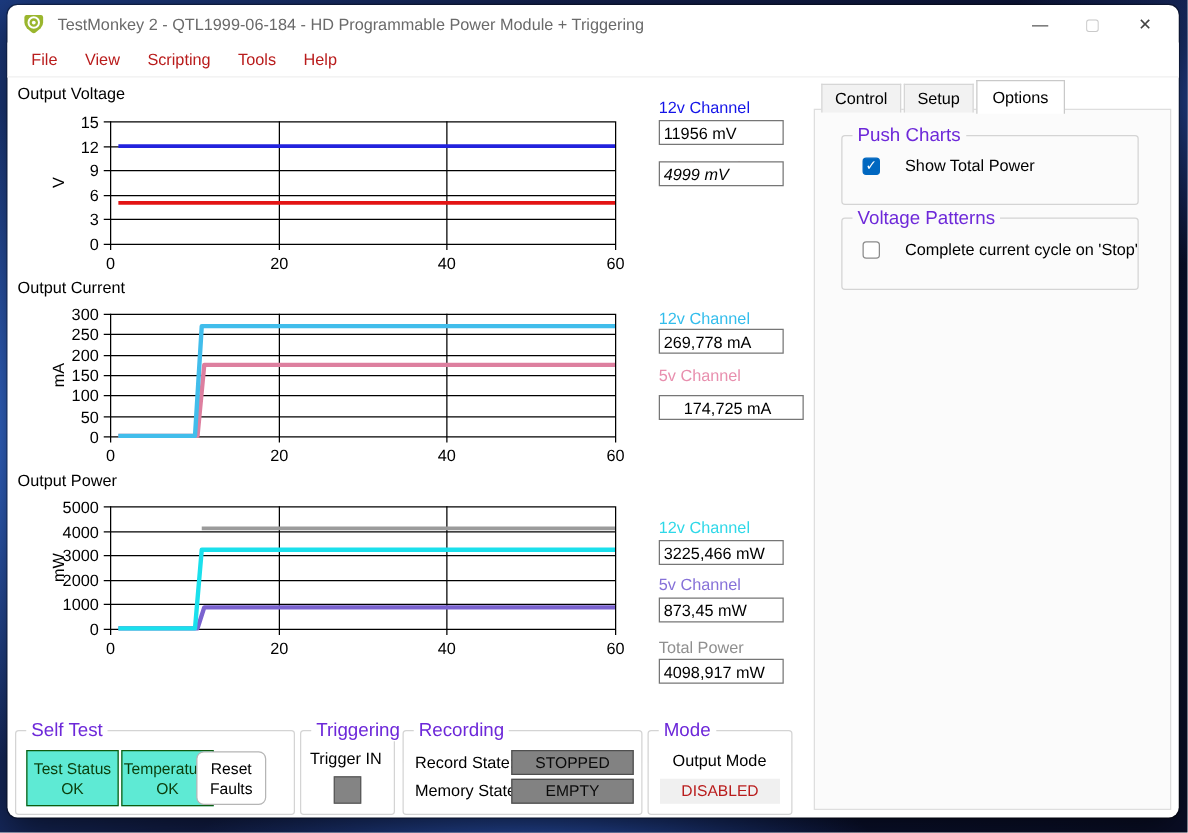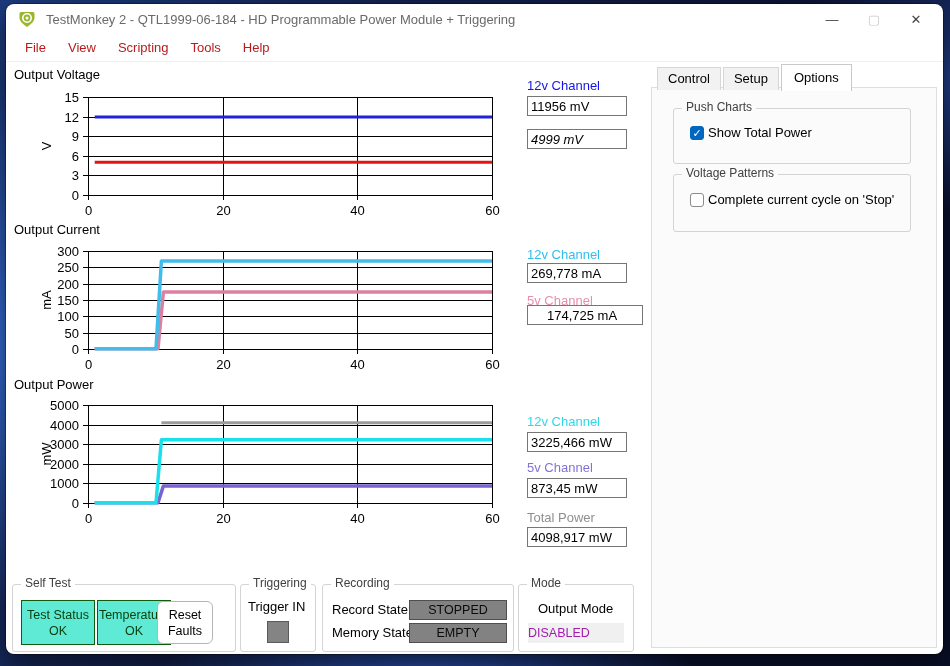--- a/index.html
+++ b/index.html
@@ -33,50 +33,50 @@
   .chart-title{position:absolute;font-size:13px;color:#000;}
   .chart{position:absolute;width:475px;height:132px;}
   .chart svg{font-family:inherit;}
   
   .ro-label{position:absolute;left:521px;width:110px;font-size:13px;white-space:nowrap;}
   .ro-box{position:absolute;left:521px;width:92px;height:18px;border:1px solid #767676;
           background:#fff;font-family:inherit;font-size:13px;color:#000;padding:0 3px;border-radius:0;}
   
   .group{position:absolute;border:1px solid #d4d4d4;border-radius:3px;background:#fff;}
   .group .legend{position:absolute;top:-9px;left:8px;background:#fff;padding:0 4px;
-                 font-size:12px;color:#404040;white-space:nowrap;}
+                 font-size:15px;color:#6d28d9;white-space:nowrap;}
   .btn-green{position:absolute;background:#5eead4;border:1px solid #0f5c0f;color:#0b3d0b;
              font-size:12.5px;text-align:center;display:flex;flex-direction:column;
              justify-content:center;line-height:16px;}
   .btn-reset{position:absolute;background:#fff;border:1px solid #b5b5b5;border-radius:6px;
              color:#000;font-size:12.5px;text-align:center;display:flex;flex-direction:column;
              justify-content:center;line-height:16px;}
   .plain-label{position:absolute;font-size:13px;color:#000;white-space:nowrap;}
   .trig-ind{position:absolute;width:20px;height:20px;background:#848484;border:1px solid #5a5a5a;}
   .badge{position:absolute;background:#828282;border:1px solid #4f4f4f;color:#0a0a0a;
          font-size:12.5px;text-align:center;line-height:18px;}
-  .mode-value{position:absolute;background:#f0f0f0;color:#a21caf;font-size:12.5px;
-              line-height:20px;}
+  .mode-value{position:absolute;background:#f0f0f0;color:#b91c1c;font-size:12.5px;
+              text-align:center;line-height:20px;}
   
   .panel{position:absolute;left:645px;top:60px;width:288px;height:586px;}
   .tabstrip{position:absolute;left:6px;top:0;display:flex;align-items:flex-end;z-index:2;}
   .tab{font-size:13px;color:#000;background:#f2f2f2;border:1px solid #d6d6d6;border-bottom:none;
        padding:3px 10px 4px 10px;margin-right:2px;}
   .tab.active{background:#fff;border-color:#c9c9c9;padding:5px 12px 6px 12px;margin-bottom:-1px;}
   .tabpage{position:absolute;left:0;top:23px;right:2px;bottom:2px;background:#fbfbfb;
            border:1px solid #dedede;}
   .panel .group{background:#fbfbfb;}
   .panel .group .legend{background:#fbfbfb;}
   .checkrow{position:absolute;display:flex;align-items:center;}
   .checkbox{width:14px;height:14px;border:1px solid #8b8b8b;border-radius:3px;background:#fff;
             display:inline-block;box-sizing:border-box;}
   .checkbox.checked{background:#0067c0;border-color:#0067c0;}
   .checkbox.checked::after{content:"✓";color:#fff;font-size:11px;display:block;text-align:center;
             line-height:13px;}
-  .checklabel{font-size:13px;color:#000;margin-left:4px;white-space:nowrap;}
+  .checklabel{font-size:13px;color:#000;margin-left:20px;white-space:nowrap;}
 </style>
 </head>
 <body>
 
 <div class="window">
 
   <div class="titlebar">
     <div class="app-icon">
       <svg width="18" height="18" viewBox="0 0 18 18">
         <path d="M3,2 Q1.5,2 1.5,4 L1.5,8 Q1.5,10.5 3.5,12.5 L7.5,16 Q9,17.3 10.5,16 L14.5,12.5 Q16.5,10.5 16.5,8 L16.5,4 Q16.5,2 15,2 Z" fill="#9ab62e"></path>
@@ -185,21 +185,21 @@
       </svg></div>
 
   <div class="ro-label" style="top: 74px; color: rgb(20, 20, 232);">12v Channel</div>
   <input class="ro-box" style="top: 92px;" readonly="" value="11956 mV">
   <div class="ro-label" style="top: 122px; color: rgb(227, 20, 20);">5v Channel</div>
   <input class="ro-box" style="top: 125px; font-style: italic;" readonly="" value="4999 mV">
 
   <div class="ro-label" style="top: 243px; color: rgb(51, 189, 236);">12v Channel</div>
   <input class="ro-box" style="top: 259px;" readonly="" value="269,778 mA">
   <div class="ro-label" style="top: 289px; color: rgb(232, 143, 174);">5v Channel</div>
-  <input class="ro-box" style="top: 301px; padding-left: 19px;" readonly="" value="174,725 mA">
+  <input class="ro-box" style="top: 312px; padding-left: 19px;" readonly="" value="174,725 mA">
 
   <div class="ro-label" style="top: 410px; color: rgb(47, 216, 232);">12v Channel</div>
   <input class="ro-box" style="top: 428px;" readonly="" value="3225,466 mW">
   <div class="ro-label" style="top: 456px; color: rgb(134, 113, 216);">5v Channel</div>
   <input class="ro-box" style="top: 474px;" readonly="" value="873,45 mW">
   <div class="ro-label" style="top: 506px; color: rgb(143, 143, 143);">Total Power</div>
   <input class="ro-box" style="top: 523px;" readonly="" value="4098,917 mW">
 
   <div class="group" style="left:6px;top:580px;width:222px;height:66px">
     <div class="legend">Self Test</div>

